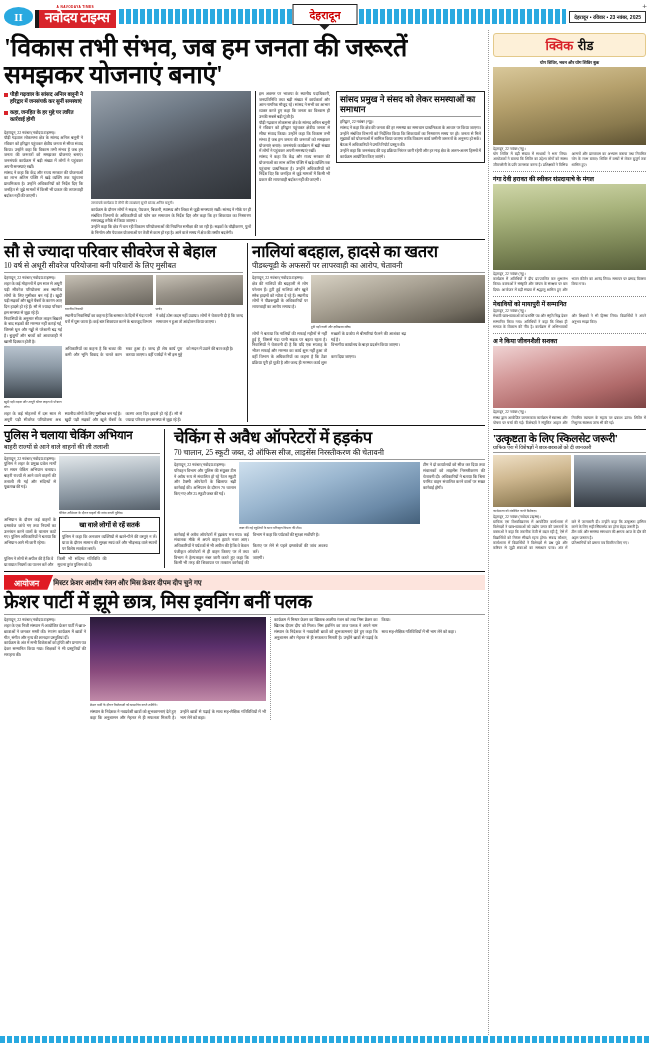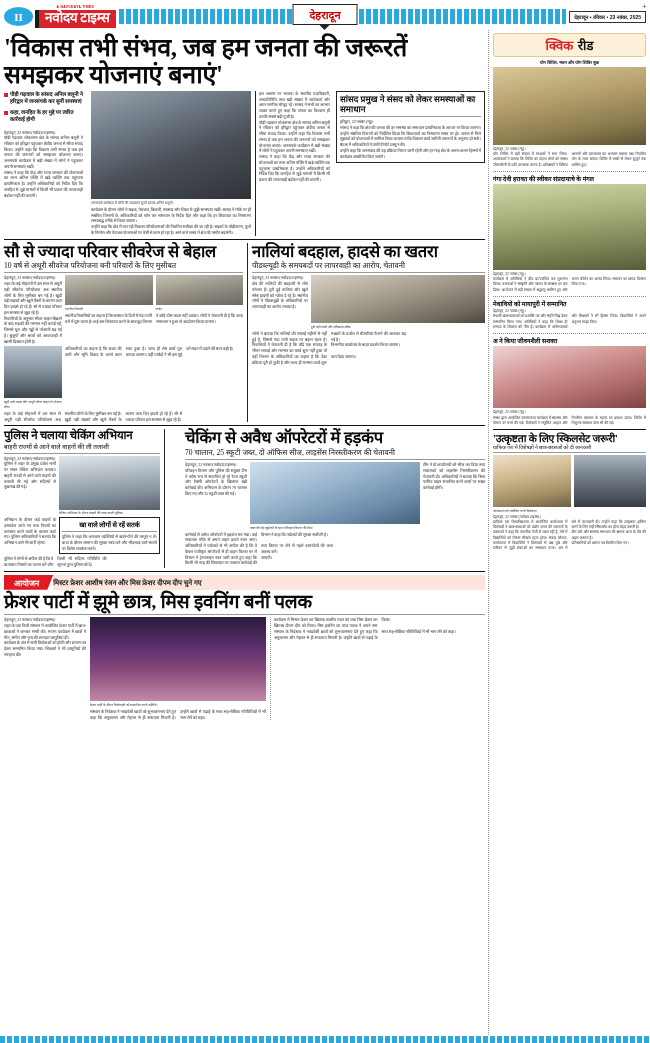--- a/index.html
+++ b/index.html
@@ -291,21 +291,21 @@
             <div class="photo p-town" style="height:52px;"></div>
             <div class="caption-small">खुदी पड़ी सड़क और अधूरी सीवर लाइन से परेशान लोग।</div>
           </div>
           <div class="body-txt three-col" style="flex:1 1 auto;">अधिकारियों का कहना है कि बजट की कमी और भूमि विवाद के चलते काम रुका हुआ है। जल्द ही शेष कार्य पूरा कराया जाएगा। वहीं पार्षदों ने भी इस मुद्दे को सदन में उठाने की बात कही है।</div>
         </div>
         <div class="body-txt four-col" style="margin-top:2px;">शहर के कई मोहल्लों में दस साल से अधूरी पड़ी सीवरेज परियोजना अब स्थानीय लोगों के लिए मुसीबत बन गई है। खुदी पड़ी सड़कों और खुले चैंबरों के कारण आए दिन हादसे हो रहे हैं। सौ से ज्यादा परिवार इस समस्या से जूझ रहे हैं।</div>
       </div>
 
       <div style="width:auto;flex:1 1 auto;padding-left:4px;" class="vrule">
         <div class="hl sec-hl">नालियां बदहाल, हादसे का खतरा</div>
-        <div class="sub-dek">पीडब्ल्यूडी के समयबदों पर लापरवाही का आरोप, चेतावनी</div>
+        <div class="sub-dek">पीडब्ल्यूडी के अफसरों पर लापरवाही का आरोप, चेतावनी</div>
         <div class="rule-thin"></div>
         <div style="display:flex;gap:3px;">
           <div style="width:56px;flex:0 0 56px;">
             <div class="body-txt">देहरादून, 22 नवंबर (नवोदय टाइम्स)।</div>
             <div class="body-txt">क्षेत्र की नालियों की बदहाली से लोग परेशान हैं। टूटी हुई नालियां और खुले स्लैब हादसों को न्योता दे रहे हैं। स्थानीय लोगों ने पीडब्ल्यूडी के अधिकारियों पर लापरवाही का आरोप लगाया है।</div>
           </div>
           <div style="flex:1 1 auto;">
             <div class="photo p-drain" style="height:48px;"></div>
             <div class="caption-small">टूटी पड़ी नाली और क्षतिग्रस्त स्लैब।</div>
           </div>
@@ -340,21 +340,21 @@
           </div>
           <div style="flex:1 1 auto;border:1px solid #222;padding:2px;">
             <div class="kicker" style="text-align:center;">खा वाले लोगों से रहें सतर्क</div>
             <div class="rule-thin"></div>
             <div class="body-txt">पुलिस ने कहा कि अनजान व्यक्तियों से खाने-पीने की वस्तुएं न लें। यात्रा के दौरान सामान की सुरक्षा स्वयं करें और भीड़भाड़ वाले स्थानों पर विशेष सतर्कता बरतें।</div>
           </div>
         </div>
         <div class="body-txt three-col" style="margin-top:2px;">पुलिस ने लोगों से अपील की है कि वे यातायात नियमों का पालन करें और किसी भी संदिग्ध गतिविधि की सूचना तुरंत पुलिस को दें।</div>
       </div>
 
-      <div style="width:auto;flex:1 1 auto;padding-left:20px;" class="vrule">
+      <div style="width:auto;flex:1 1 auto;padding-left:9px;" class="vrule">
         <div class="hl" style="font-size:16.5px;">चेकिंग से अवैध ऑपरेटरों में हड़कंप</div>
         <div class="sub-dek">70 चालान, 25 स्कूटी जब्त, दो ऑफिस सीज, लाइसेंस निरस्तीकरण की चेतावनी</div>
         <div class="rule-thin"></div>
         <div style="display:flex;gap:3px;">
           <div style="width:62px;flex:0 0 62px;">
             <div class="body-txt">देहरादून, 22 नवंबर (नवोदय टाइम्स)।</div>
             <div class="body-txt">परिवहन विभाग और पुलिस की संयुक्त टीम ने अवैध रूप से संचालित हो रहे रेंटल स्कूटी और टैक्सी ऑपरेटरों के खिलाफ बड़ी कार्रवाई की। अभियान के दौरान 70 चालान किए गए और 25 स्कूटी जब्त की गईं।</div>
           </div>
           <div style="flex:1 1 auto;">
             <div class="photo p-blue" style="height:62px;"></div>

